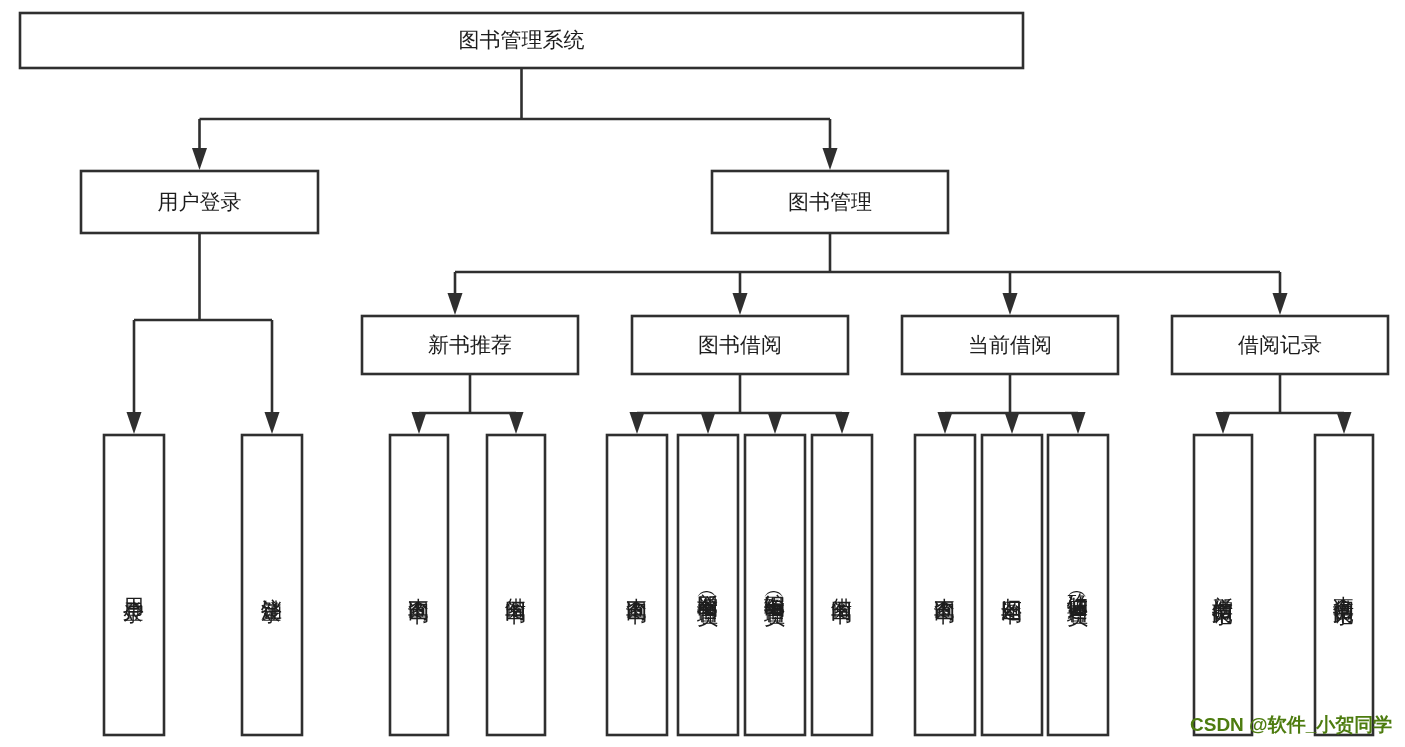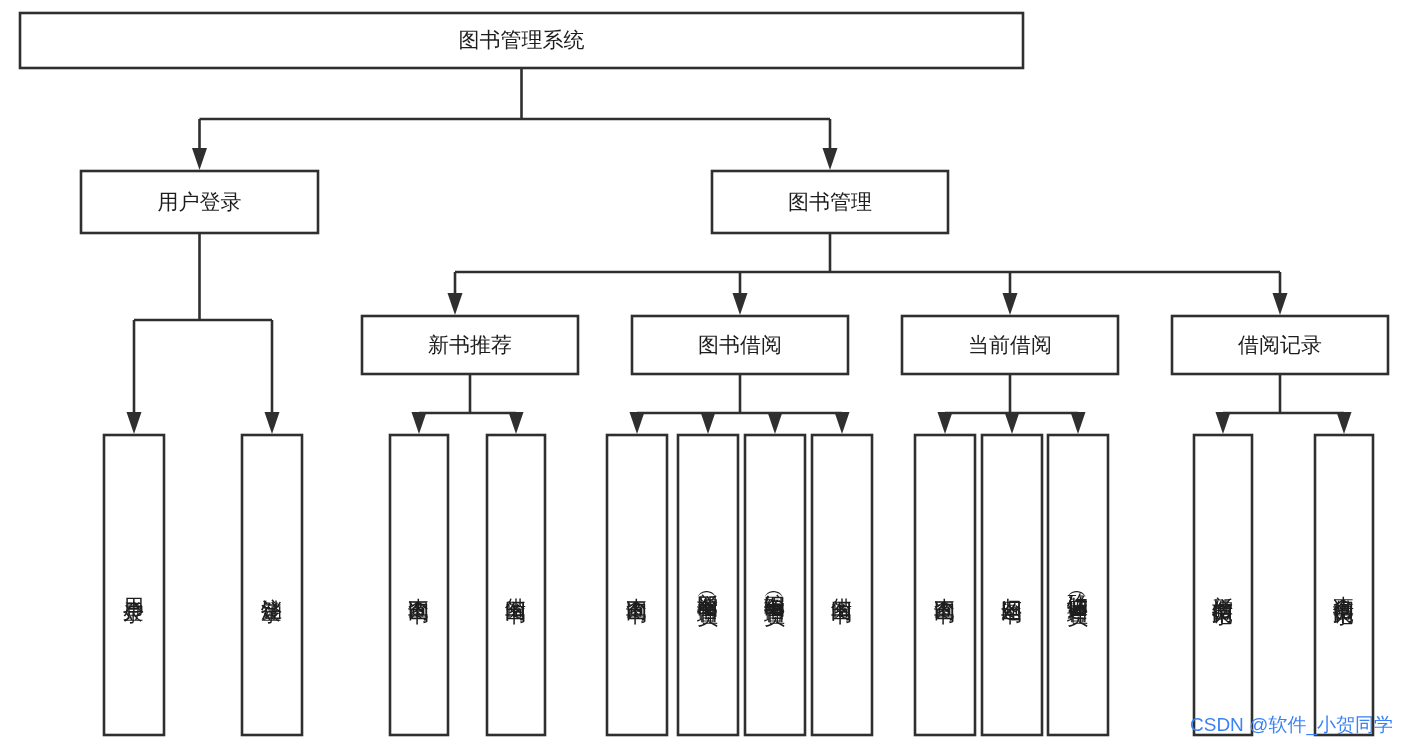--- a/index.html
+++ b/index.html
@@ -62,23 +62,24 @@
     align-items: center;
     justify-content: center;
     text-align: center;
     white-space: nowrap;
     user-select: none;
   }
   .watermark {
     position: absolute;
     font-family: "Liberation Sans", "DejaVu Sans", sans-serif;
     font-size: 19px;
-    color: #3b82f6;
+    color: #4d7c0f;
     white-space: nowrap;
     user-select: none;
+    font-weight: bold;
   }
 </style>
 </head>
 <body>
 
 <div id="diagram-root">
   <svg id="flow-svg" viewBox="0 0 1405 747">
     <g id="connectors-layer">
         <path d="M 521.5 68 L 521.5 119" class="conn-line"></path>
         <path d="M 199.5 119 L 830 119" class="conn-line"></path>

